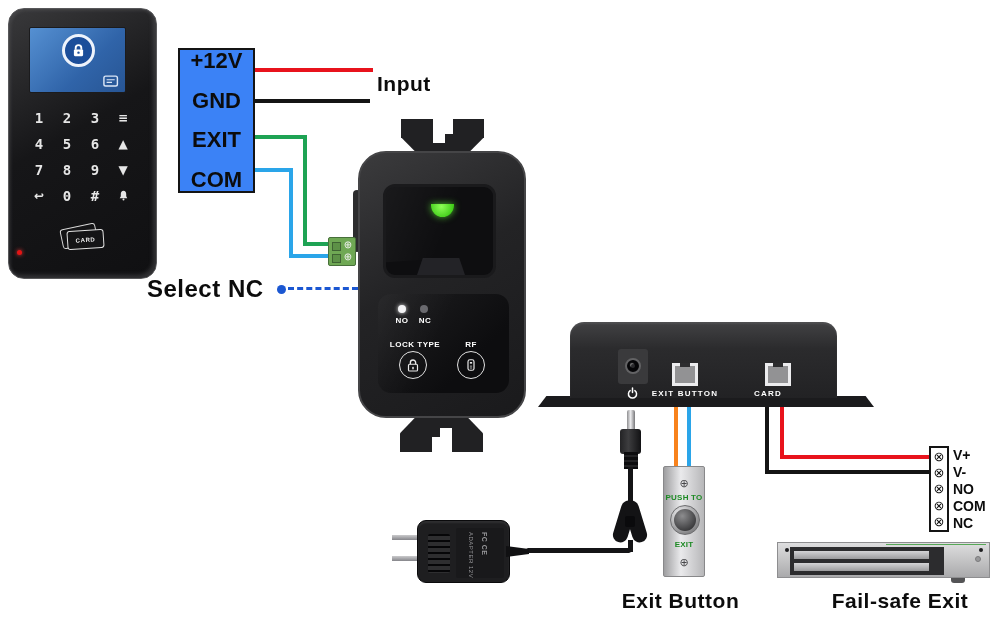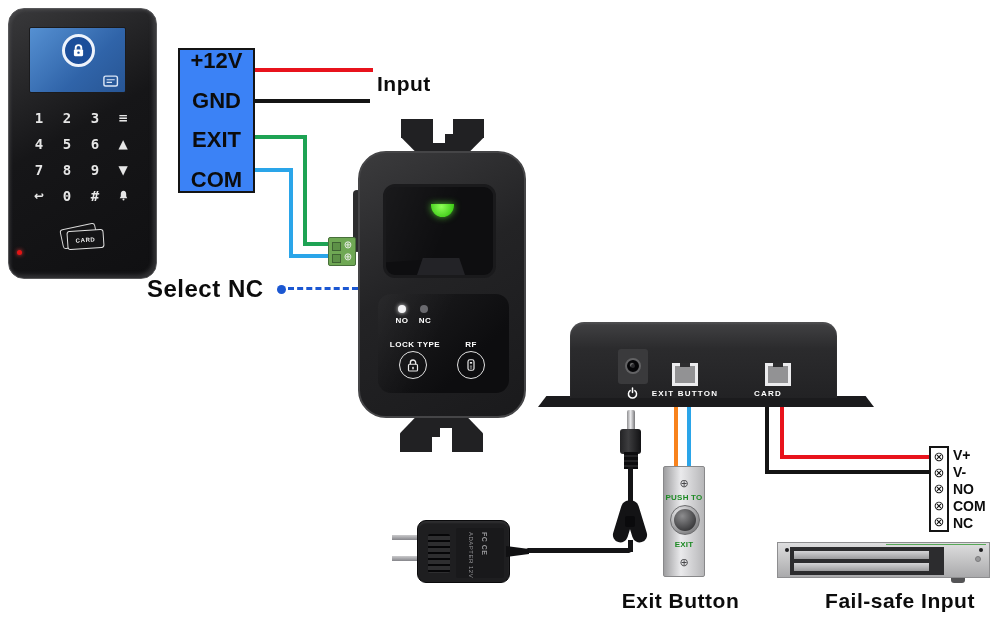--- a/index.html
+++ b/index.html
@@ -306,21 +306,21 @@
       <div class="kp-card-front">
           <span>CARD</span>
         </div>
     </div>
     <div class="kp-led"></div>
   </div>
 
   <div class="big-label lbl-input">Input</div>
   <div class="big-label lbl-selnc">Select NC</div>
   <div class="big-label lbl-exitcap">Exit Button</div>
-  <div class="big-label lbl-failcap">Fail-safe Input</div>
+  <div class="big-label lbl-failcap">Fail-safe Exit</div>
 
   <div class="term-box">
     <span class="term-pin">+12V</span>
     <span class="term-pin">GND</span>
     <span class="term-pin">EXIT</span>
     <span class="term-pin">COM</span>
   </div>
 
   <div class="wire w-red1"></div>
   <div class="wire w-black1"></div>

